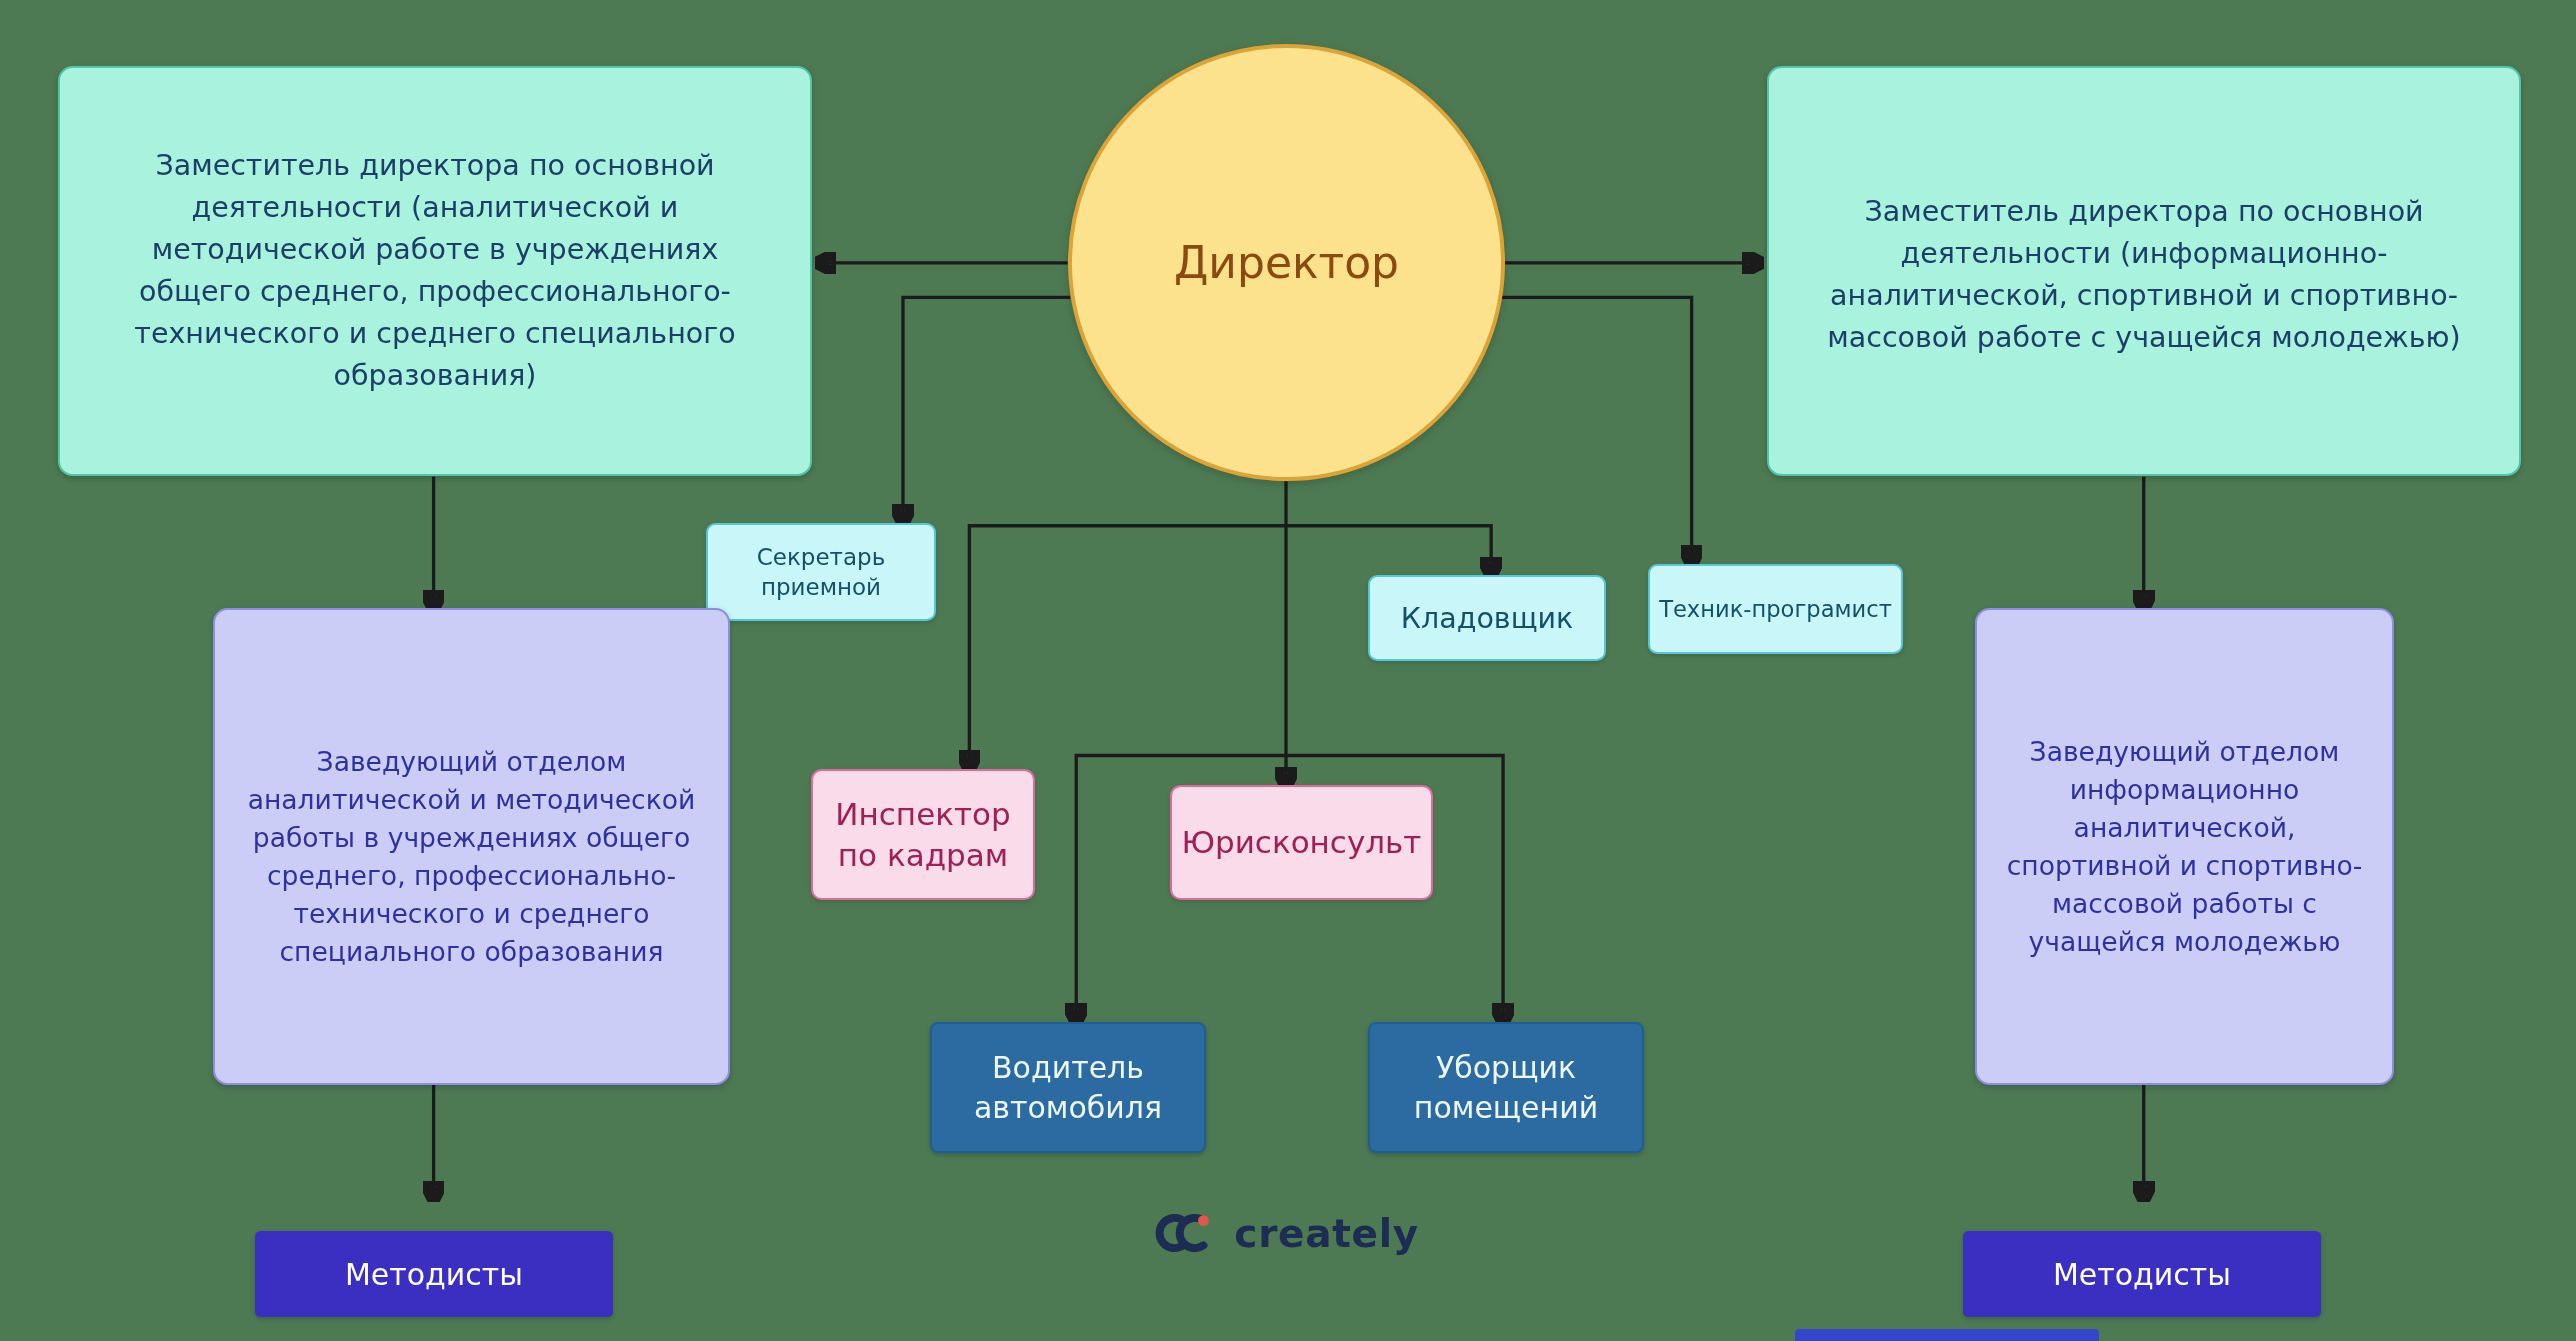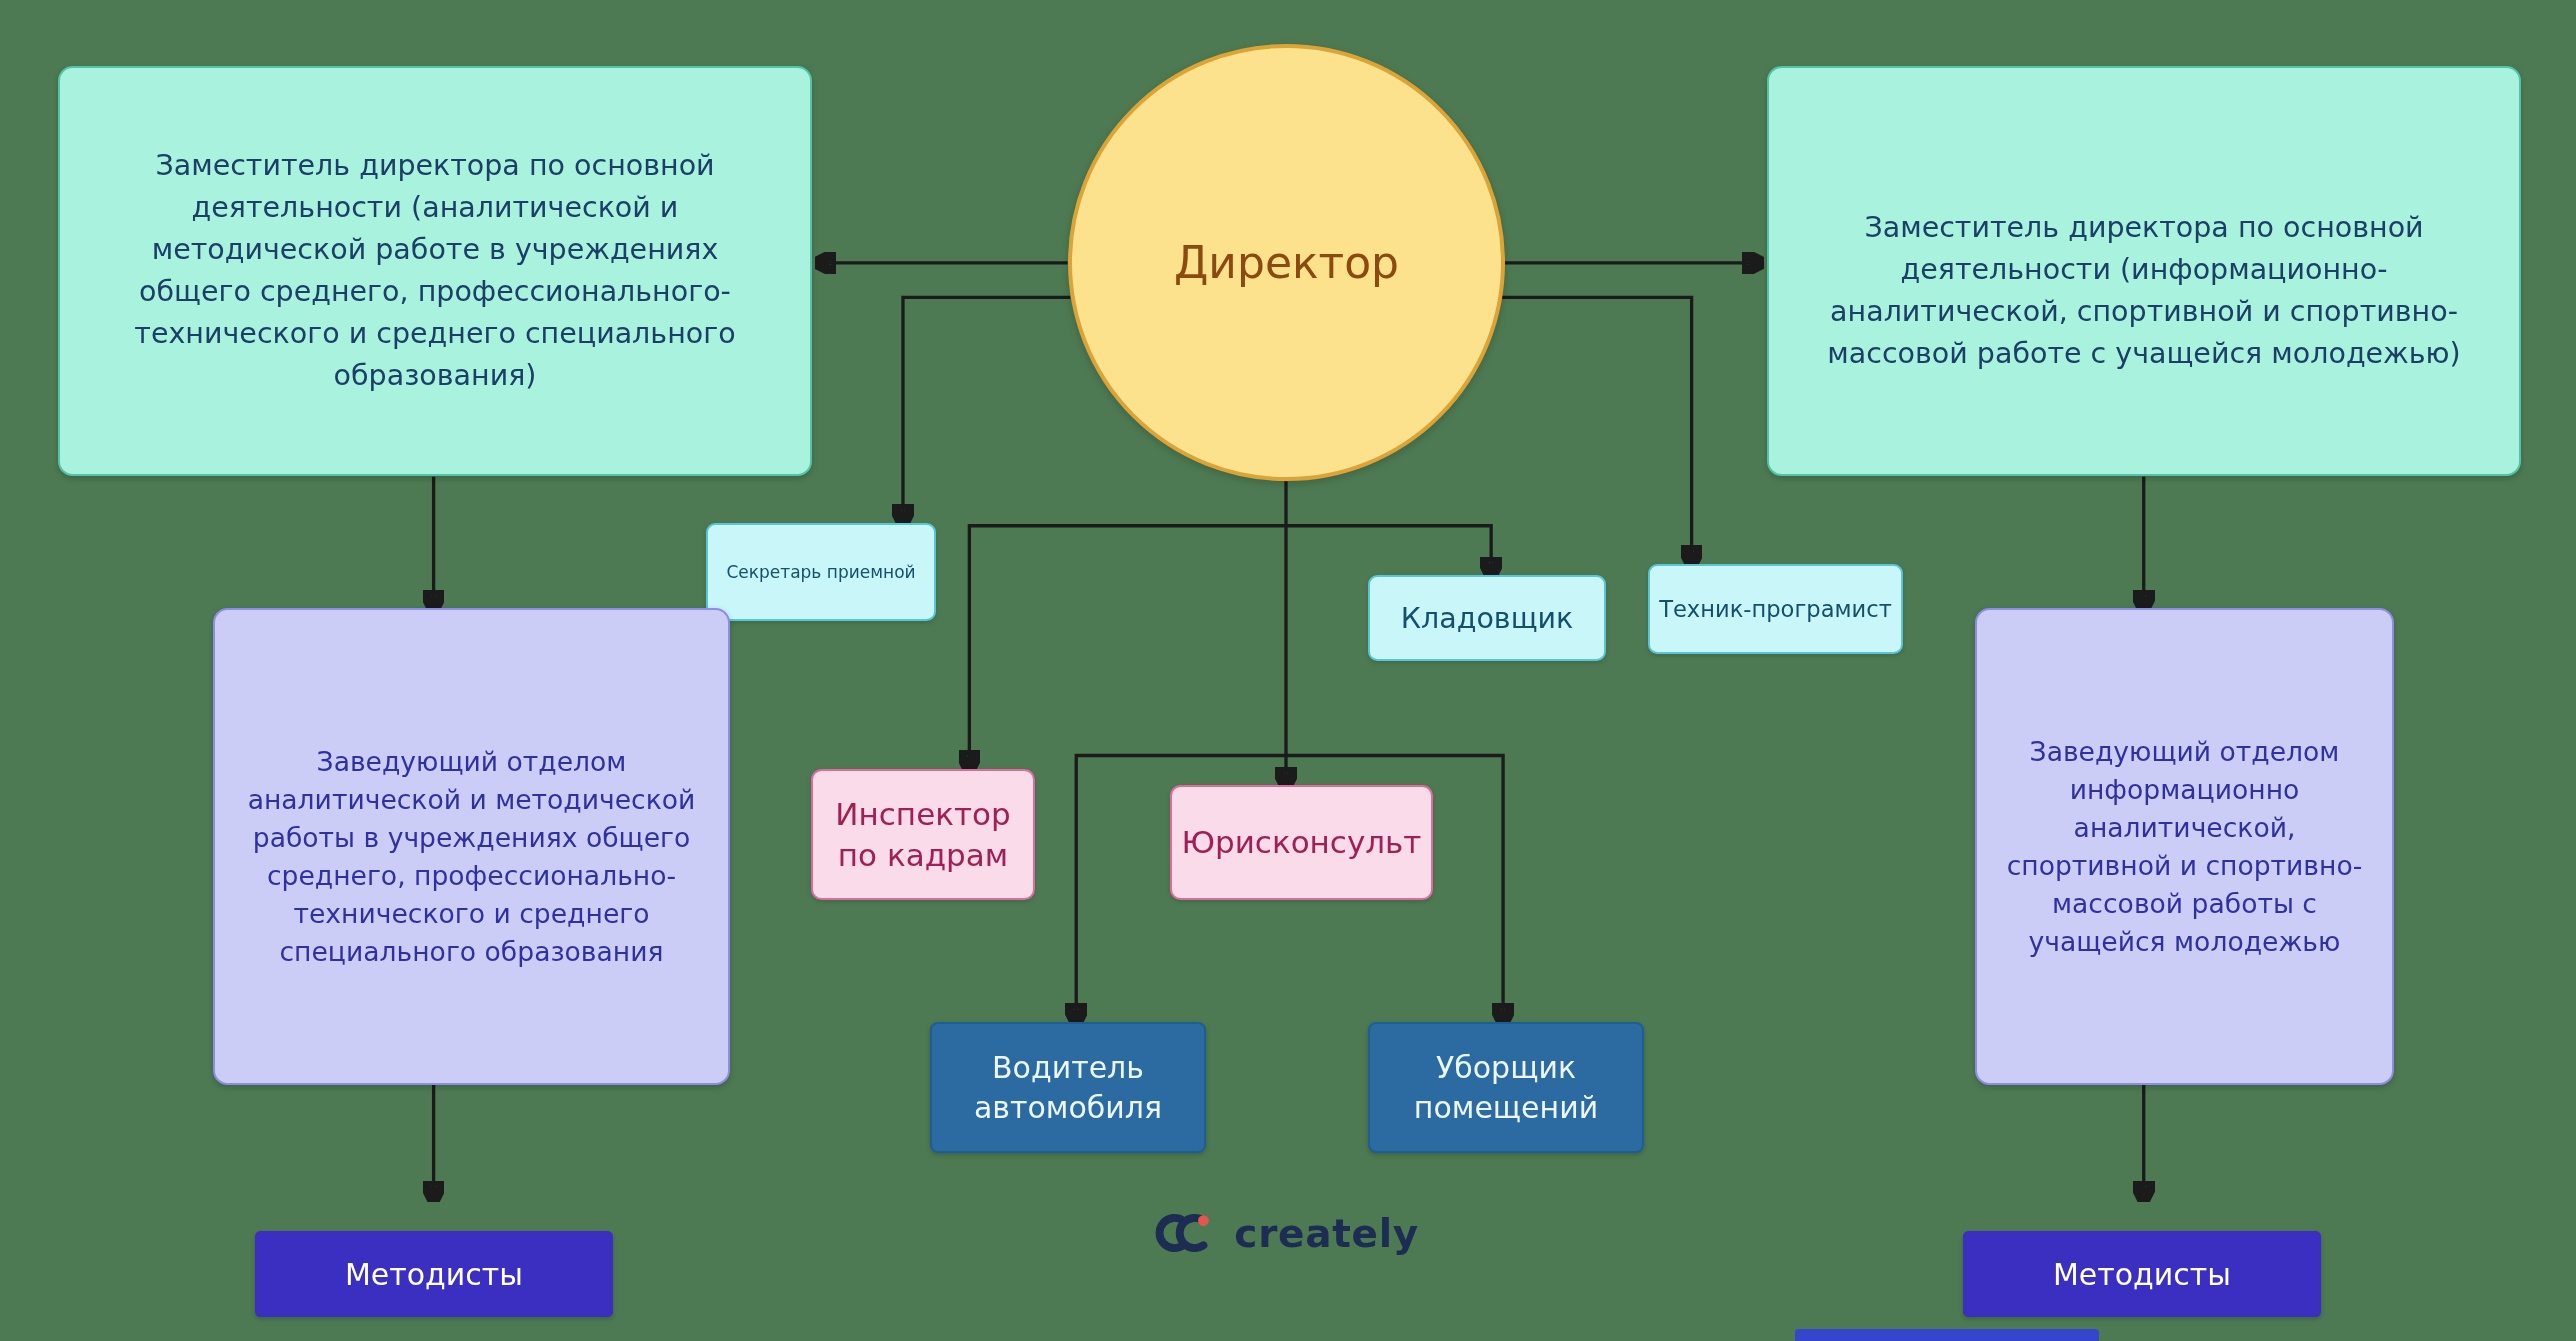--- a/index.html
+++ b/index.html
@@ -16,33 +16,33 @@
   html,body{margin:0;padding:0;}
   body{font-family:"DejaVu Sans",sans-serif;}
   .stage{position:relative;width:2576px;height:1341px;background:var(--bg);overflow:hidden;}
   .wires{position:absolute;left:0;top:0;width:2576px;height:1341px;}
   .wires path{stroke:var(--line);stroke-width:5;fill:none;}
 
   .node{position:absolute;box-sizing:border-box;display:flex;align-items:center;justify-content:center;text-align:center;}
   .label{width:100%;}
 
   .teal{background:var(--teal-fill);border:2.7px solid var(--teal-border);border-radius:14.6px;
-        color:var(--teal-text);font-size:28.5px;line-height:42px;padding:16px 40px;
+        color:var(--teal-text);font-size:28.5px;line-height:42px;padding:0 40px;
         box-shadow:0 2.7px 6.6px rgba(0,0,0,0.18);}
   #n-deputy-left{left:58px;top:66px;width:754px;height:410px;}
   #n-deputy-right{left:1767px;top:66px;width:754px;height:410px;align-items:flex-start;}
   #n-deputy-right .label{margin-top:123px;max-height:187px;overflow:hidden;}
 
   .circle{left:1068px;top:44px;width:437px;height:437px;border-radius:50%;
           background:var(--circle-fill);border:4px solid var(--circle-border);
           color:var(--circle-text);font-size:44px;box-shadow:0 2.7px 8px rgba(0,0,0,0.18);}
 
   .cyan{background:var(--cyan-fill);border:2px solid var(--cyan-border);border-radius:9.3px;
         color:var(--cyan-text);box-shadow:0 2px 5.3px rgba(0,0,0,0.15);}
-  #n-secretary{left:706px;top:523px;width:230px;height:98px;font-size:17px;line-height:30.5px;padding:0 13.3px;}
+  #n-secretary{left:706px;top:523px;width:230px;height:98px;font-size:23px;line-height:30.5px;padding:0 13.3px;}
   #n-storekeeper{left:1368px;top:575px;width:238px;height:86px;font-size:28.5px;}
   #n-technician{left:1648px;top:564px;width:255px;height:90px;font-size:22.6px;}
 
   .purple{background:var(--purple-fill);border:2.7px solid var(--purple-border);border-radius:14.6px;
           color:var(--purple-text);font-size:26.6px;line-height:38px;padding:0 23px;
           box-shadow:0 2.7px 6.6px rgba(0,0,0,0.18);margin-left:40px;}
   #n-head-left{left:173px;top:608px;width:517px;height:477px;align-items:flex-start;}
   #n-head-left .label{margin-top:133px;max-height:242px;overflow:hidden;}
   #n-head-right{left:1935px;top:608px;width:419px;height:477px;}
 

